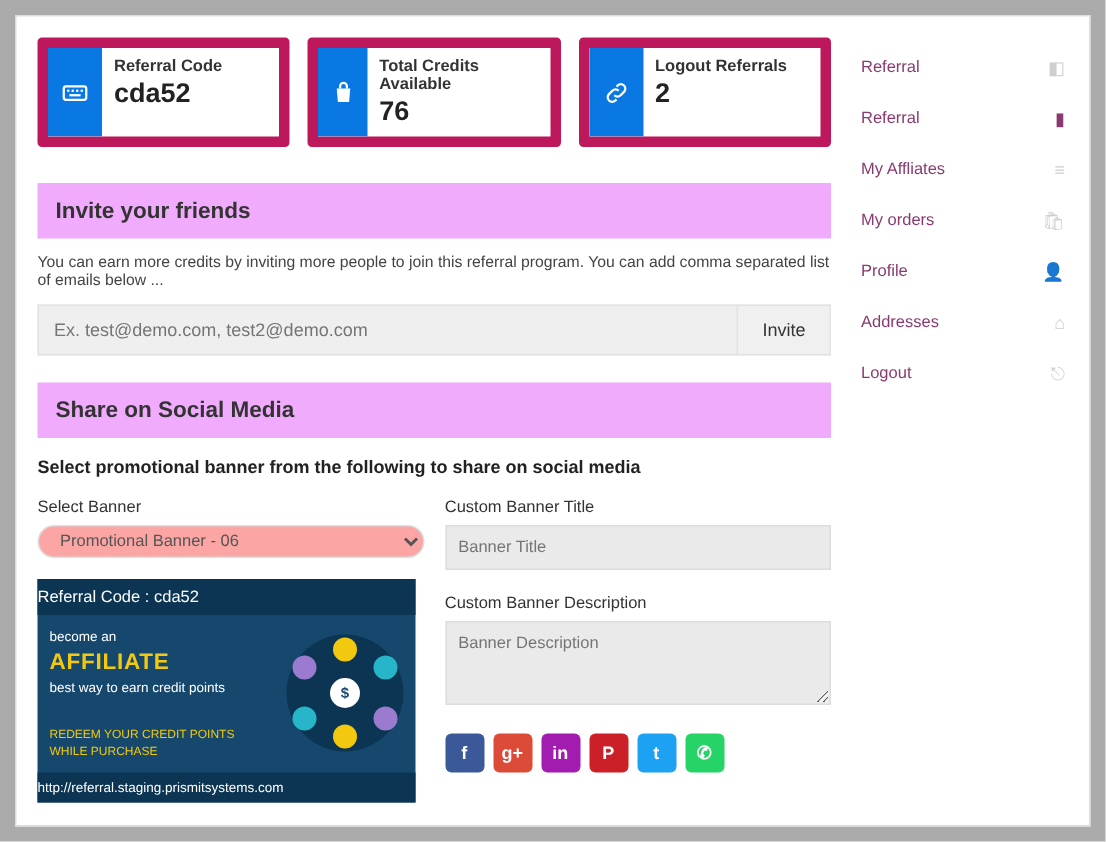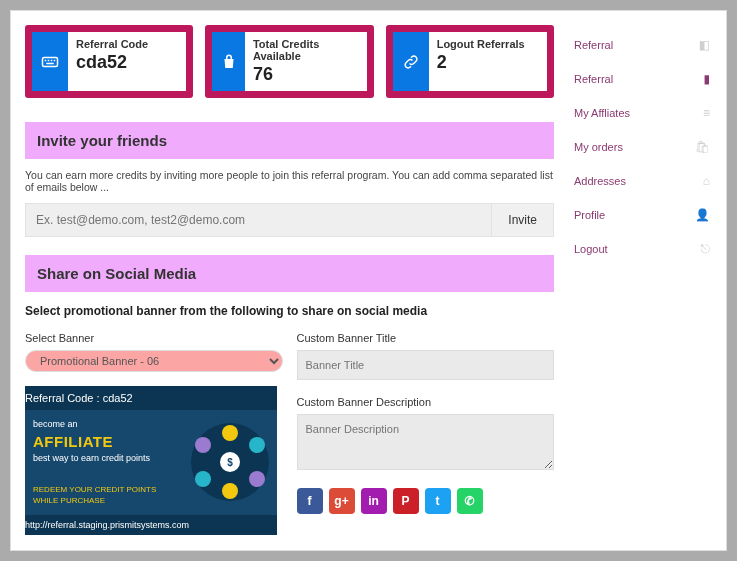--- a/index.html
+++ b/index.html
@@ -157,25 +157,25 @@
     </div>
     <div class="side-item">
       <span>My Affliates</span>
       <span class="side-ico">≡</span>
     </div>
     <div class="side-item">
       <span>My orders</span>
       <span class="side-ico">🛍</span>
     </div>
     <div class="side-item">
+      <span>Profile</span>
+      <span class="side-ico">👤</span>
+    </div>
+    <div class="side-item">
       <span>Addresses</span>
       <span class="side-ico">⌂</span>
-    </div>
-    <div class="side-item">
-      <span>Profile</span>
-      <span class="side-ico">👤</span>
     </div>
     <div class="side-item">
       <span>Logout</span>
       <span class="side-ico">⎋</span>
     </div>
   </div>
 </div>
 
 </body></html>

